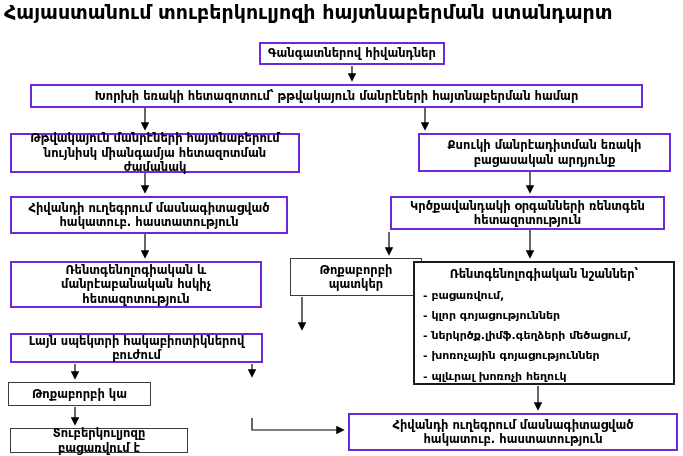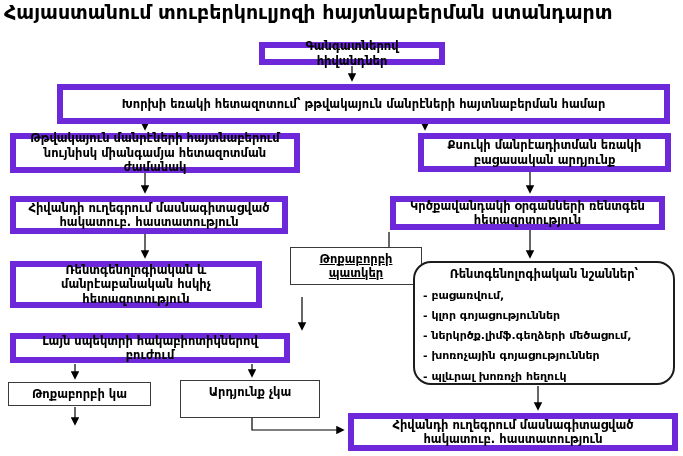--- a/index.html
+++ b/index.html
@@ -5,21 +5,21 @@
   html,body{margin:0;padding:0;background:#ffffff;}
   .stage{
     position:relative;width:683px;height:456px;background:#ffffff;overflow:hidden;
     font-family:"DejaVu Sans",sans-serif;color:#000000;
   }
   .page-title{
     position:absolute;left:4px;top:1px;font-size:19px;font-weight:bold;white-space:nowrap;
   }
   .node{
     position:absolute;box-sizing:border-box;background:#ffffff;
-    border:6px solid #6d28d9;
+    border:2px solid #6d28d9;
     display:flex;align-items:center;justify-content:center;
     text-align:center;font-weight:bold;font-size:11.5px;line-height:1.25;
     padding:2px 6px;
   }
   .node.thin{border-width:1px;border-color:#3a3a3a;}
   .signs-box{
     position:absolute;box-sizing:border-box;background:#ffffff;border:2px solid #1c1c1c;
     font-weight:bold;font-size:11px;line-height:1.2;padding:5px 8px;
   }
   .signs-title{text-align:center;margin-bottom:1px;font-size:11.5px;}
@@ -50,45 +50,45 @@
     <line x1="302" y1="297" x2="302" y2="329" stroke="#000" stroke-width="1.2" marker-end="url(#arr)"></line>
     <line x1="75" y1="364" x2="75" y2="378" stroke="#000" stroke-width="1.2" marker-end="url(#arr)"></line>
     <line x1="252" y1="364" x2="252" y2="376" stroke="#000" stroke-width="1.2" marker-end="url(#arr)"></line>
     <line x1="75" y1="407" x2="75" y2="424" stroke="#000" stroke-width="1.2" marker-end="url(#arr)"></line>
     <line x1="538" y1="386" x2="538" y2="409" stroke="#000" stroke-width="1.2" marker-end="url(#arr)"></line>
     <path d="M252,418 L252,430 L343,430" fill="none" stroke="#000" stroke-width="1.2" marker-end="url(#arr)"></path>
   </svg>
 
   <div class="node" style="left:259px;top:42px;width:186px;height:23px;">Գանգատներով հիվանդներ</div>
 
-  <div class="node" style="left:57px;top:84px;width:613px;height:40px;">Խորխի եռակի հետազոտում՝ թթվակայուն մանրէների հայտնաբերման համար</div>
+  <div class="node" style="left:30px;top:84px;width:613px;height:24px;">Խորխի եռակի հետազոտում՝ թթվակայուն մանրէների հայտնաբերման համար</div>
 
   <div class="node" style="left:10px;top:133px;width:290px;height:40px;">Թթվակայուն մանրէների հայտնաբերում նույնիսկ միանգամյա հետազոտման ժամանակ</div>
 
   <div class="node" style="left:418px;top:133px;width:253px;height:39px;">Քսուկի մանրէադիտման եռակի բացասական արդյունք</div>
 
   <div class="node" style="left:10px;top:196px;width:278px;height:38px;">Հիվանդի ուղեգրում մասնագիտացված հակատուբ. հաստատություն</div>
 
   <div class="node" style="left:390px;top:196px;width:275px;height:34px;">Կրծքավանդակի օրգանների ռենտգեն հետազոտություն</div>
 
   <div class="node" style="left:10px;top:261px;width:252px;height:47px;">Ռենտգենոլոգիական և մանրէաբանական հսկիչ հետազոտություն</div>
 
-  <div class="node thin" style="left:290px;top:247px;width:132px;height:38px;text-decoration:underline;">Թոքաբորբի պատկեր</div>
+  <div class="node thin" style="left:290px;top:258px;width:132px;height:38px;">Թոքաբորբի պատկեր</div>
 
-  <div class="signs-box" style="left:413px;top:261px;width:262px;height:124px;border-radius:18px;">
+  <div class="signs-box" style="left:413px;top:261px;width:262px;height:124px;">
     <div class="signs-title">Ռենտգենոլոգիական նշաններ՝</div>
     <div class="signs-item">- բացառվում,</div>
     <div class="signs-item">- կլոր գոյացություններ</div>
     <div class="signs-item">- ներկրծք.լիմֆ.գեղձերի մեծացում,</div>
     <div class="signs-item">- խոռոչային գոյացություններ</div>
     <div class="signs-item">- պլևրալ խոռոչի հեղուկ</div>
   </div>
 
-  <div class="node" style="left:10px;top:333px;width:280px;height:30px;">Լայն սպեկտրի հակաբիոտիկներով բուժում</div>
+  <div class="node" style="left:10px;top:333px;width:253px;height:30px;">Լայն սպեկտրի հակաբիոտիկներով բուժում</div>
 
   <div class="node thin" style="left:8px;top:382px;width:143px;height:24px;">Թոքաբորբի կա</div>
 
-  <div class="node thin" style="left:180px;top:380px;width:140px;height:38px;align-items:flex-start;padding-top:4px;">Արդյունք չկա</div>
 
+  <div class="node thin" style="left:10px;top:428px;width:178px;height:25px;">Տուբերկուլյոզը բացառվում է</div>
 
   <div class="node" style="left:348px;top:413px;width:330px;height:38px;">Հիվանդի ուղեգրում մասնագիտացված հակատուբ. հաստատություն</div>
 
 </div>
 
 </body></html>

